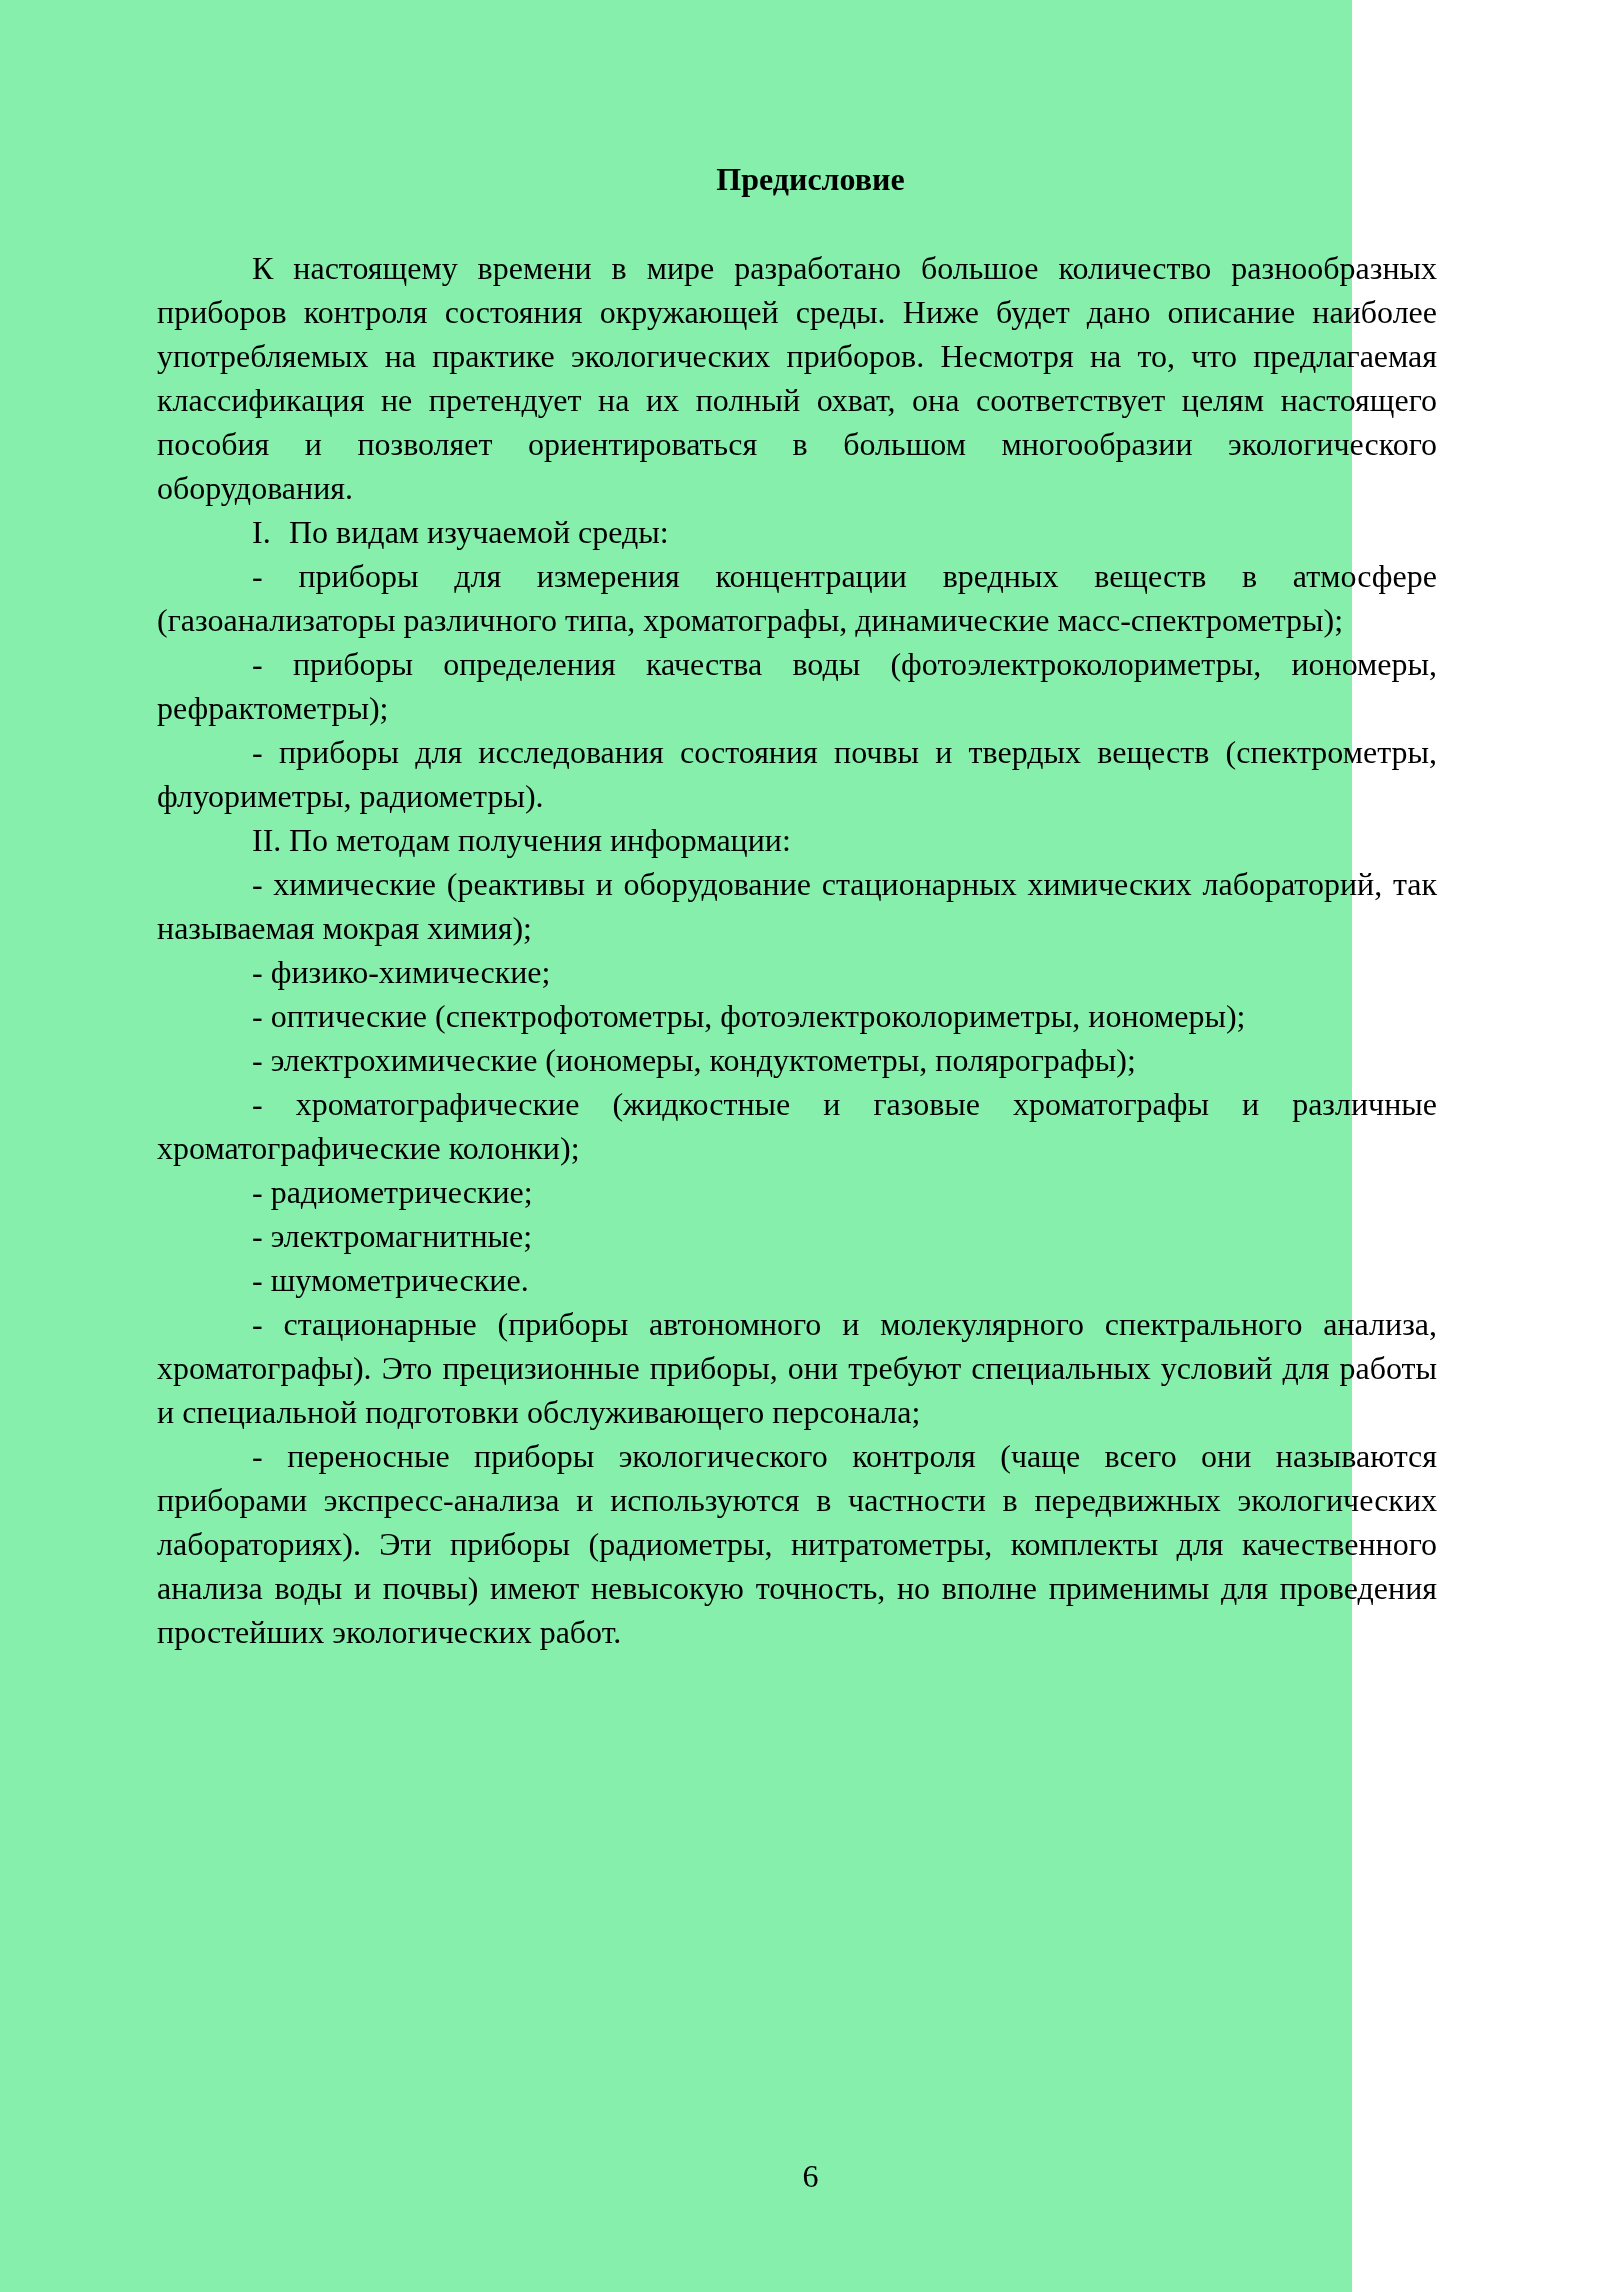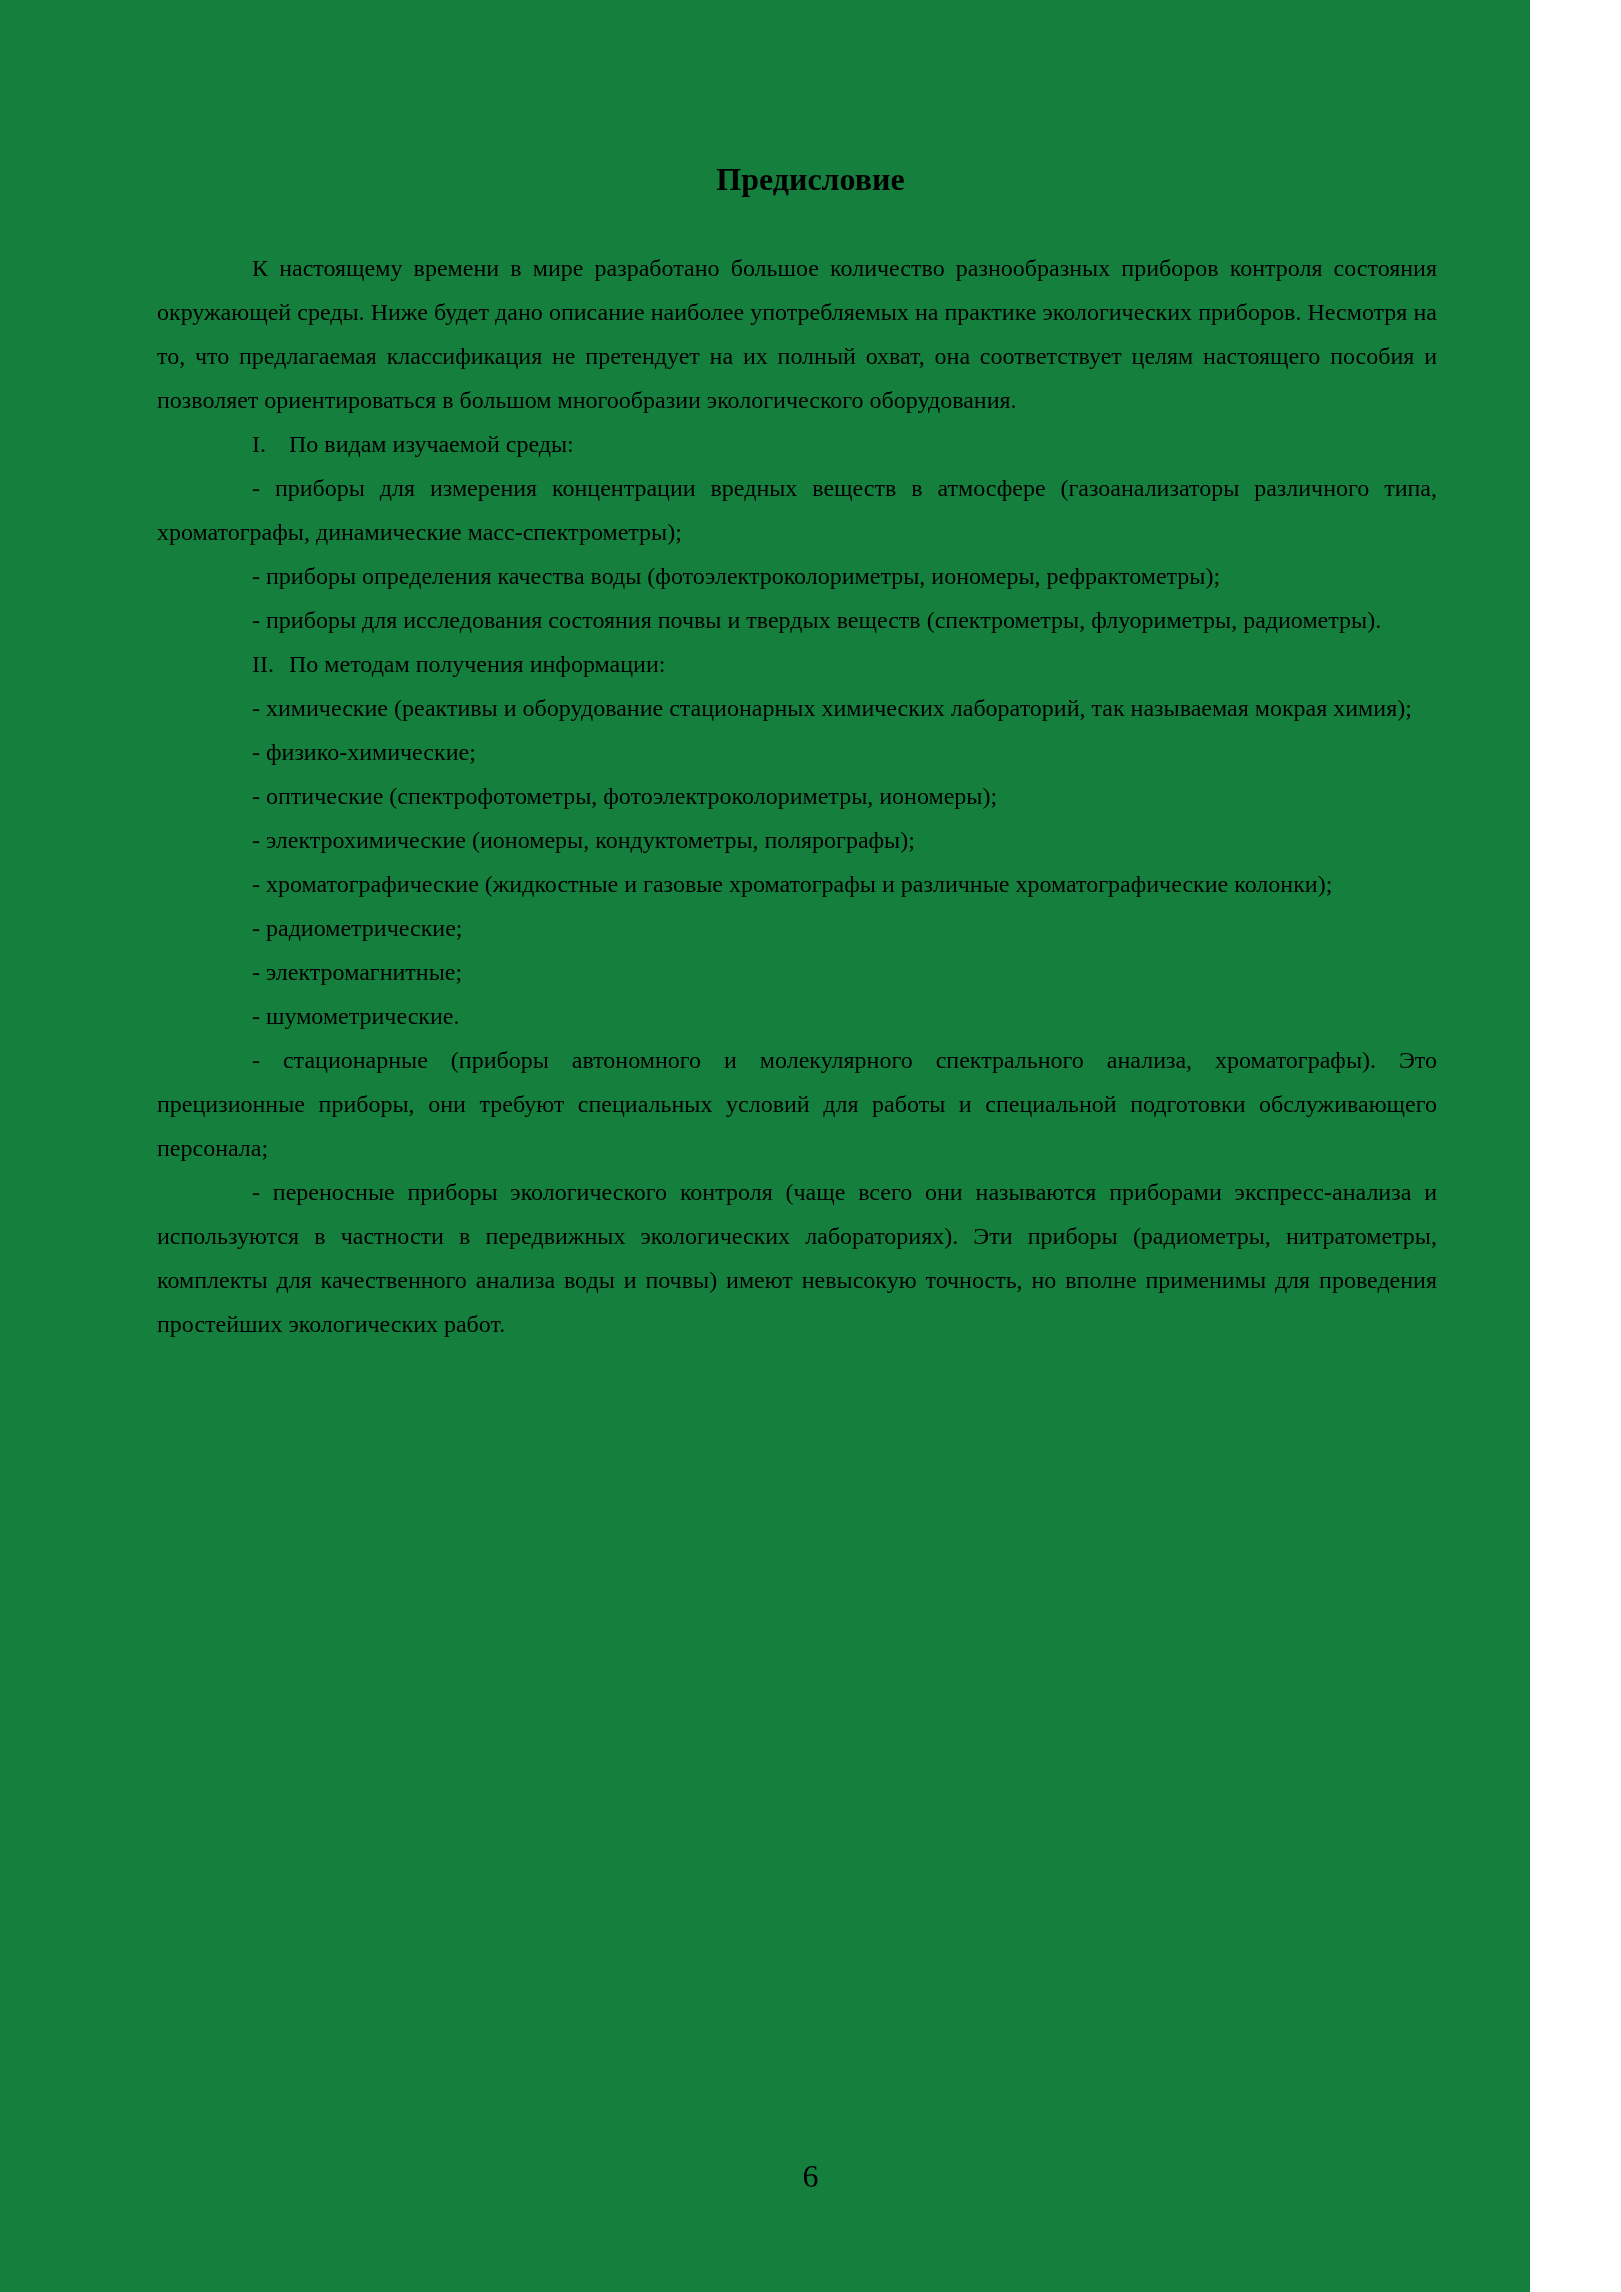--- a/index.html
+++ b/index.html
@@ -1,27 +1,27 @@
 <!DOCTYPE html>
 <html><head>
 <meta charset="utf-8">
 <style>
   html, body { margin: 0; padding: 0; background: #ffffff; }
   body { width: 1621px; height: 2293px; position: relative; overflow: hidden; }
   .page {
-    position: absolute; left: 0; top: 0; width: 1530px; height: 2293px; background: #15803d;
+    position: absolute; left: 0; top: 0; width: 1352px; height: 2293px; background: #86efac;
     font-family: "Liberation Serif", "DejaVu Serif", serif; color: #000000;
   }
   .title {
     position: absolute; left: 0; width: 1621px; top: 157px;
     text-align: center; font-weight: bold; font-size: 32px; line-height: 44px;
   }
   .body {
     position: absolute; left: 157px; top: 246px; width: 1280px;
-    font-size: 24px; line-height: 44px;
+    font-size: 32px; line-height: 44px;
   }
   .p { margin: 0; text-align: justify; text-indent: 95px; }
   .heading-item { margin: 0; padding-left: 95px; text-align: left; }
   .heading-item .num { display: inline-block; min-width: 37px; }
   .page-number {
     position: absolute; left: 0; width: 1621px; top: 2154px;
     text-align: center; font-size: 32px; line-height: 44px;
   }
 </style>
 </head>

